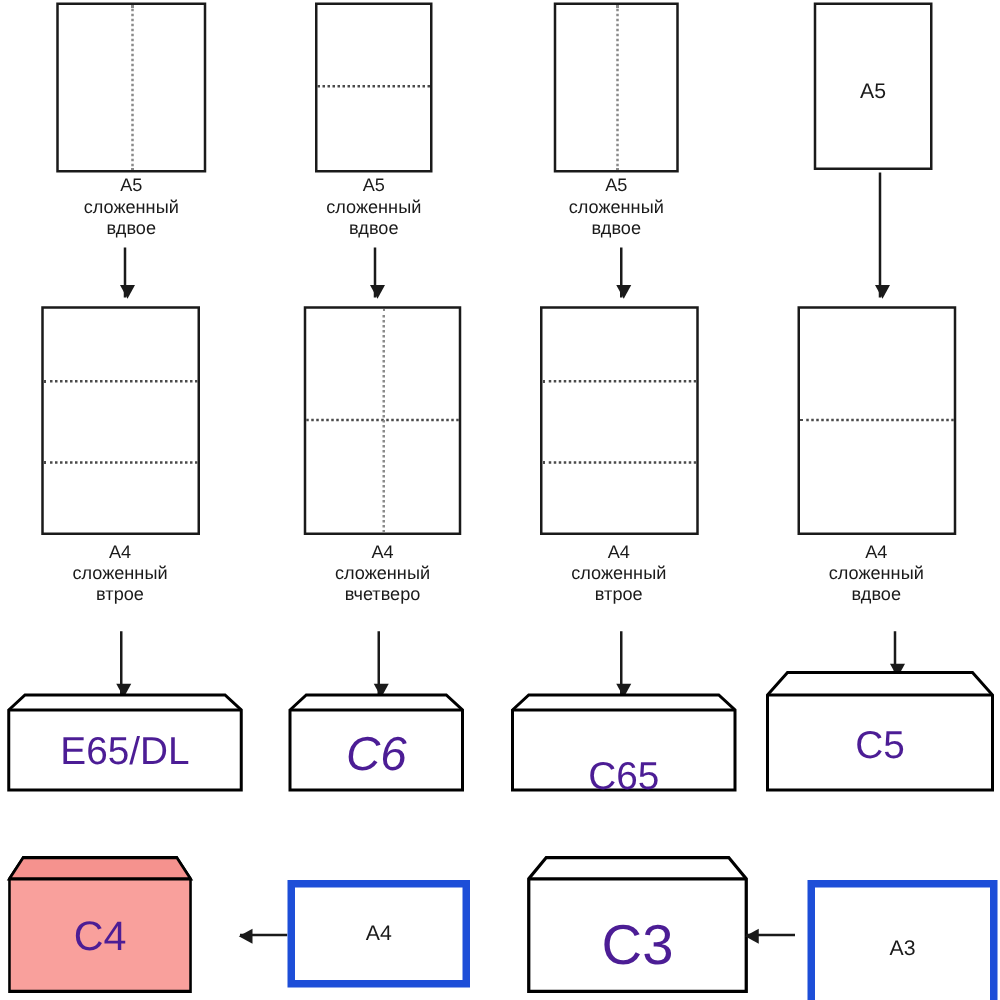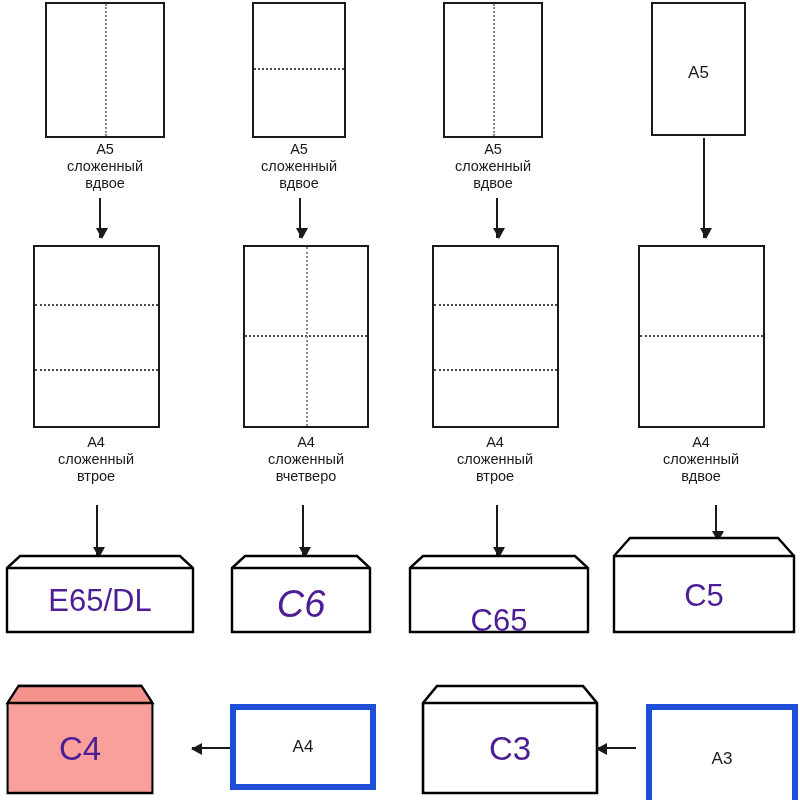--- a/index.html
+++ b/index.html
@@ -226,20 +226,20 @@
 
   <div class="arrow-left" style="left:192px; top:747px; width:38px;"></div>
 
   <div class="box" style="left:230px; top:704px; width:146px; height:86px;">A4</div>
 
   <div class="envelope" style="left:421px; top:683px; width:178px; height:112px;">
     <svg viewBox="0 0 178 112" preserveAspectRatio="none">
       <polygon points="2,20 16,3 162,3 176,20 176,110 2,110" fill="#ffffff" stroke="#000000" stroke-width="2.6"></polygon>
       <polyline points="2,20 176,20" fill="none" stroke="#000000" stroke-width="2.6"></polyline>
     </svg>
-    <div class="env-label" style="top:47px; font-size:33px;">C3</div>
+    <div class="env-label" style="top:47px; font-size:45px;">C3</div>
   </div>
 
   <div class="arrow-left" style="left:597px; top:747px; width:39px;"></div>
 
   <div class="box" style="left:646px; top:704px; width:152px; height:110px;">A3</div>
 
 </div>
 
 </body></html>

